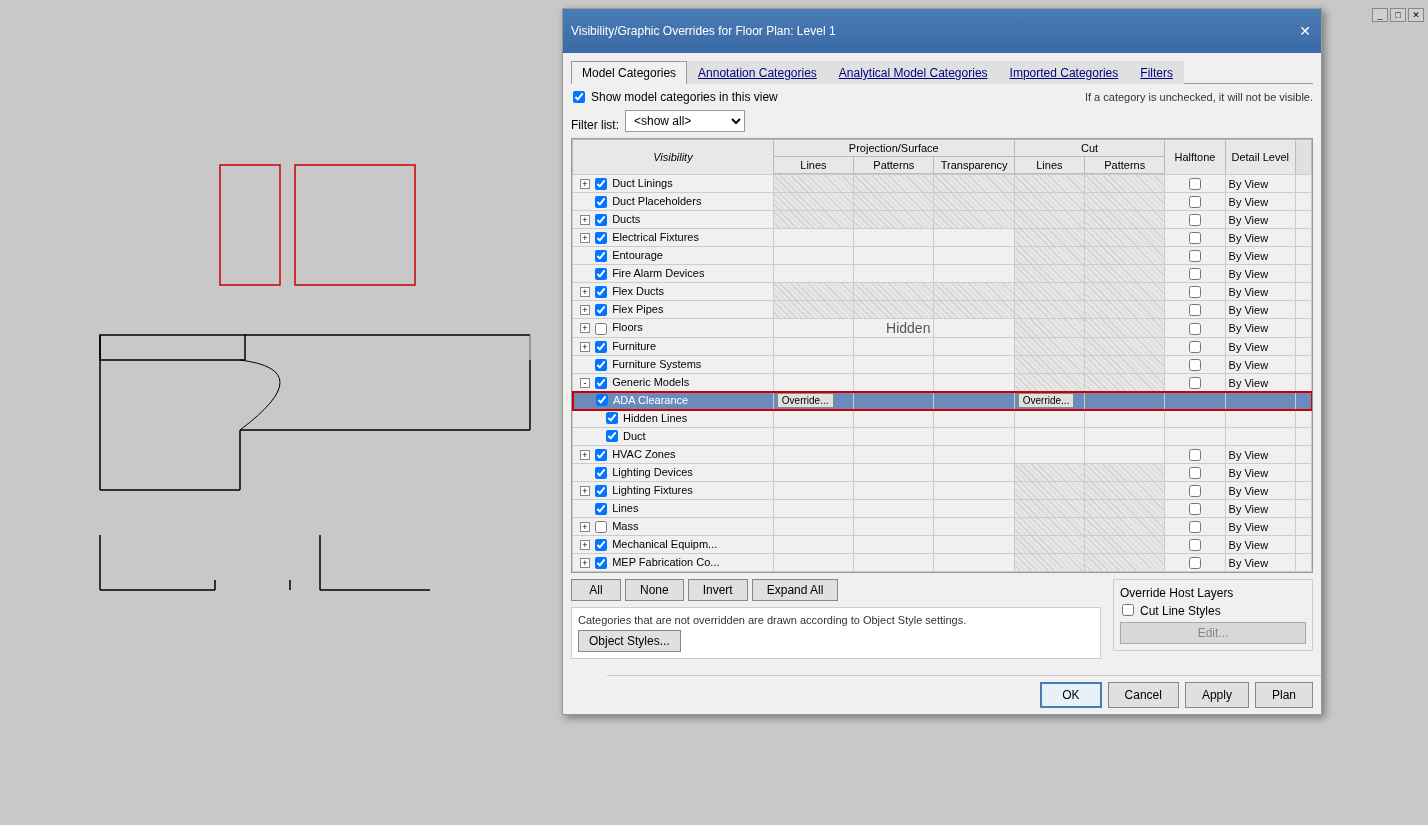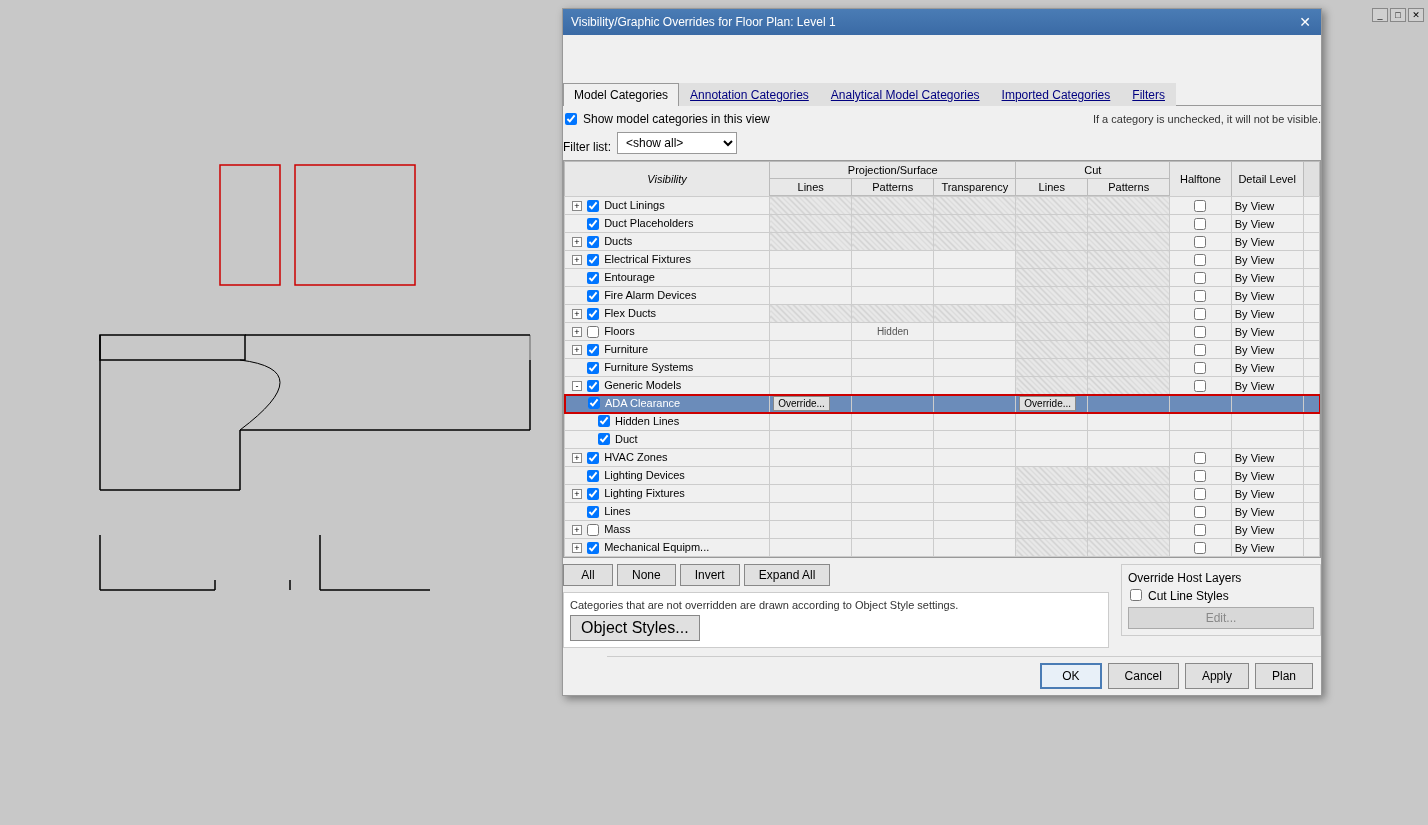--- a/index.html
+++ b/index.html
@@ -40,39 +40,38 @@
       box-shadow: 3px 3px 8px rgba(0,0,0,0.4);
     }
 
     .dialog-titlebar {
       background: linear-gradient(to bottom, #4a7cb5, #3a6aa5);
       color: white;
       padding: 4px 8px;
       display: flex;
       justify-content: space-between;
       align-items: center;
-      height: 26px;
+      height: 44px;
     }
 
     .dialog-title {
       font-size: 12px;
       font-weight: normal;
     }
 
     .titlebar-close {
       cursor: pointer;
       color: white;
       font-size: 14px;
       line-height: 1;
       padding: 0 2px;
     }
 
     .dialog-content {
-      padding: 0;
-      margin-top: 48px;
+      padding: 8px;
     }
 
     
     .tabs {
       display: flex;
       border-bottom: 1px solid #999;
       margin-bottom: 6px;
     }
 
     .tab {
@@ -282,21 +281,21 @@
     .info-text {
       font-size: 11px;
       color: #333;
     }
 
     .object-styles-btn {
       padding: 3px 10px;
       border: 1px solid #888;
       background: #e0e0e0;
       cursor: pointer;
-      font-size: 16px;
+      font-size: 12px;
       margin-top: 4px;
       display: block;
     }
 
     
     .dialog-footer {
       display: flex;
       justify-content: flex-end;
       gap: 6px;
       padding: 6px 8px;
@@ -536,25 +535,36 @@
               <td class="cell-hatched"></td>
                 <td class="cell-hatched"></td>
                 <td class="cell-hatched"></td>
               <td class="cell-hatched"></td>
                 <td class="cell-hatched"></td>
               <td style="text-align:center"><input type="checkbox" style=""></td>
               <td><span class="by-view-text">By View</span></td>
               <td></td>
             </tr>
 
+            <tr>
+              <td><span class="indent-1"><span class="expand-btn">+</span> <input type="checkbox" checked="" style=""> <span>Flex Pipes</span></span></td>
+              <td class="cell-hatched"></td>
+                <td class="cell-hatched"></td>
+                <td class="cell-hatched"></td>
+              <td class="cell-hatched"></td>
+                <td class="cell-hatched"></td>
+              <td style="text-align:center"><input type="checkbox" style=""></td>
+              <td><span class="by-view-text">By View</span></td>
+              <td></td>
+            </tr>
 
             <tr>
               <td><span class="indent-1"><span class="expand-btn">+</span> <input type="checkbox" style=""> <span>Floors</span></span></td>
               <td></td>
-                <td style="text-align:center; font-size:10px; color:#555;">Hidden</td>
+                <td style="text-align:right; font-size:14px; color:#555;">Hidden</td>
                 <td></td>
               <td class="cell-hatched"></td>
                 <td class="cell-hatched"></td>
               <td style="text-align:center"><input type="checkbox" style=""></td>
               <td><span class="by-view-text">By View</span></td>
               <td></td>
             </tr>
 
             <tr>
               <td><span class="indent-1"><span class="expand-btn">+</span> <input type="checkbox" checked="" style=""> <span>Furniture</span></span></td>
@@ -702,20 +712,31 @@
               <td></td>
                 <td></td>
                 <td></td>
               <td class="cell-hatched"></td>
                 <td class="cell-hatched"></td>
               <td style="text-align:center"><input type="checkbox" style=""></td>
               <td><span class="by-view-text">By View</span></td>
               <td></td>
             </tr>
 
+            <tr>
+              <td><span class="indent-1"><span class="expand-btn">+</span> <input type="checkbox" checked="" style=""> <span>MEP Fabrication Co...</span></span></td>
+              <td></td>
+                <td></td>
+                <td></td>
+              <td class="cell-hatched"></td>
+                <td class="cell-hatched"></td>
+              <td style="text-align:center"><input type="checkbox" style=""></td>
+              <td><span class="by-view-text">By View</span></td>
+              <td></td>
+            </tr>
           </tbody>
         </table>
       </div>
     </div>
 
     <div style="display:flex; gap:6px; margin-bottom:8px; align-items:flex-start;">
       <div style="flex:1;">
         <div class="bottom-buttons">
           <button class="btn">All</button>
           <button class="btn">None</button>

